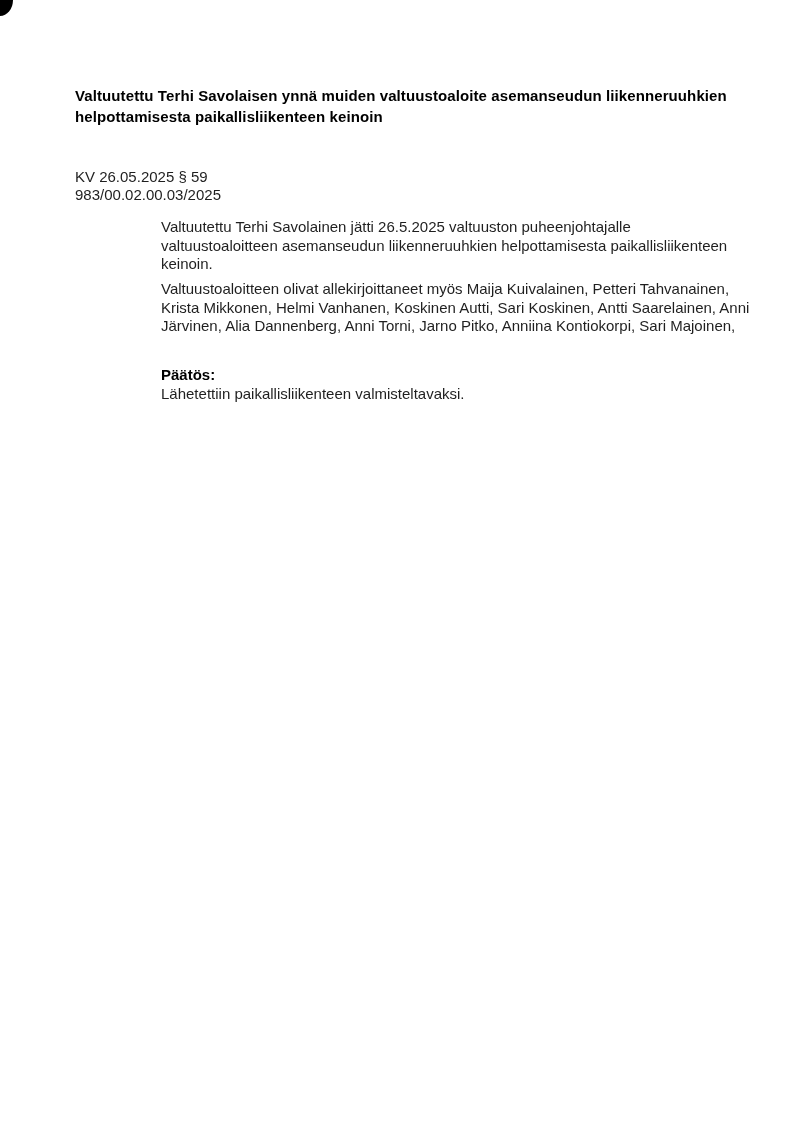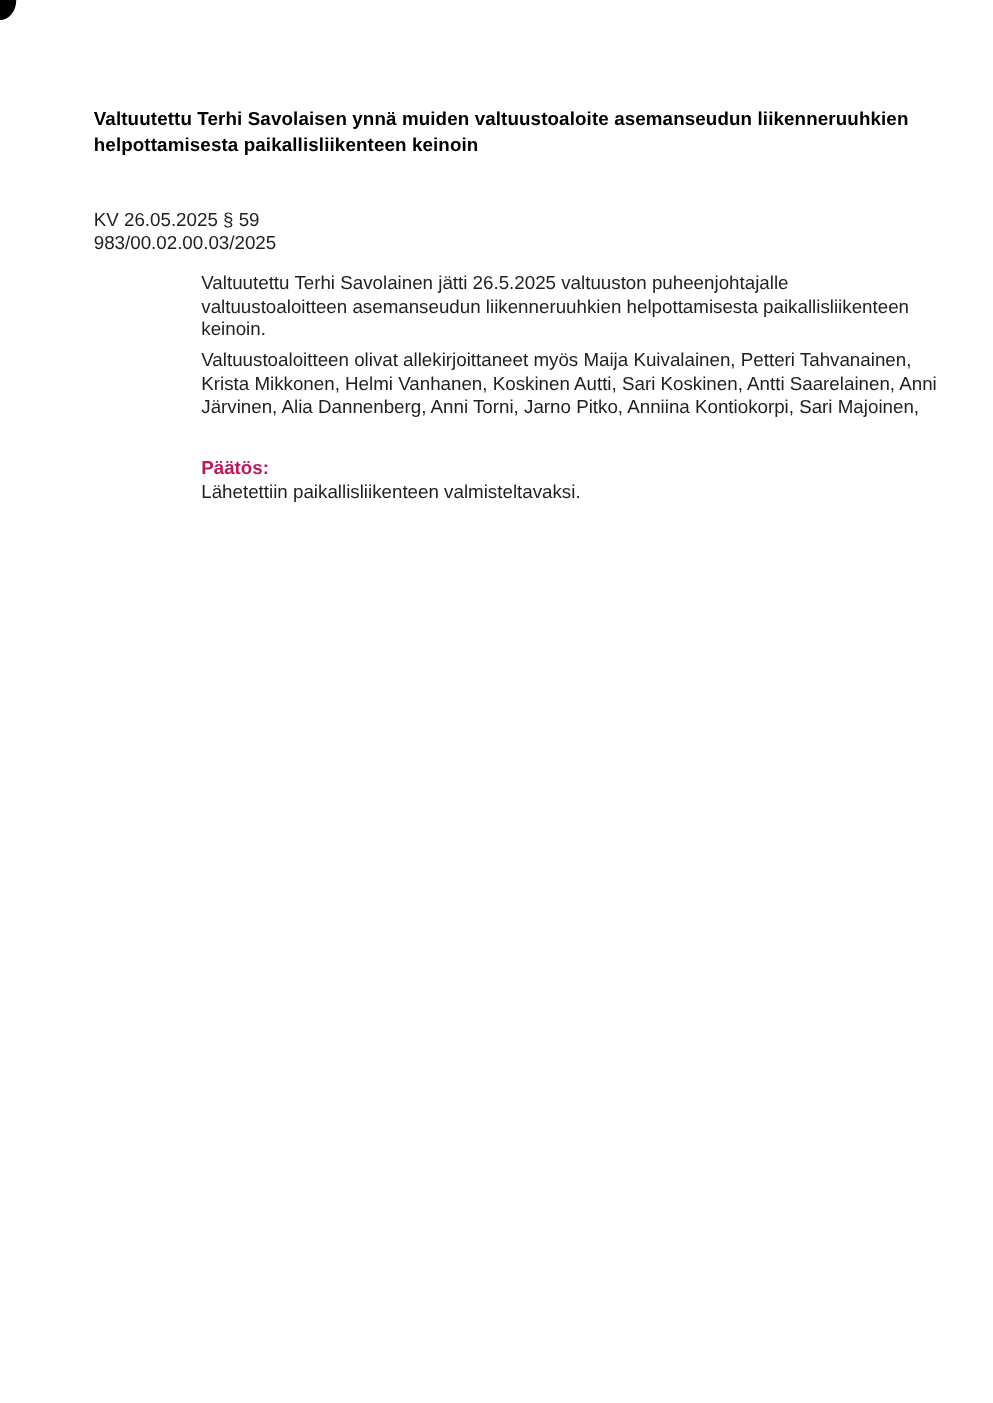--- a/index.html
+++ b/index.html
@@ -55,21 +55,21 @@
     width: 600px;
     font-size: 15px;
     line-height: 18.5px;
     color: #1f1f1f;
   }
   .para-1 { top: 218px; }
   .para-2 { top: 258px; margin-top: 22px; }
   .decision { top: 366px; }
   .decision-heading {
     font-weight: 700;
-    color: #be185d;
+    color: #000000;
   }
 </style>
 </head>
 <body>
 
 <div class="page">
 
   <div class="corner-mark"></div>
 
   <div class="block doc-title">

